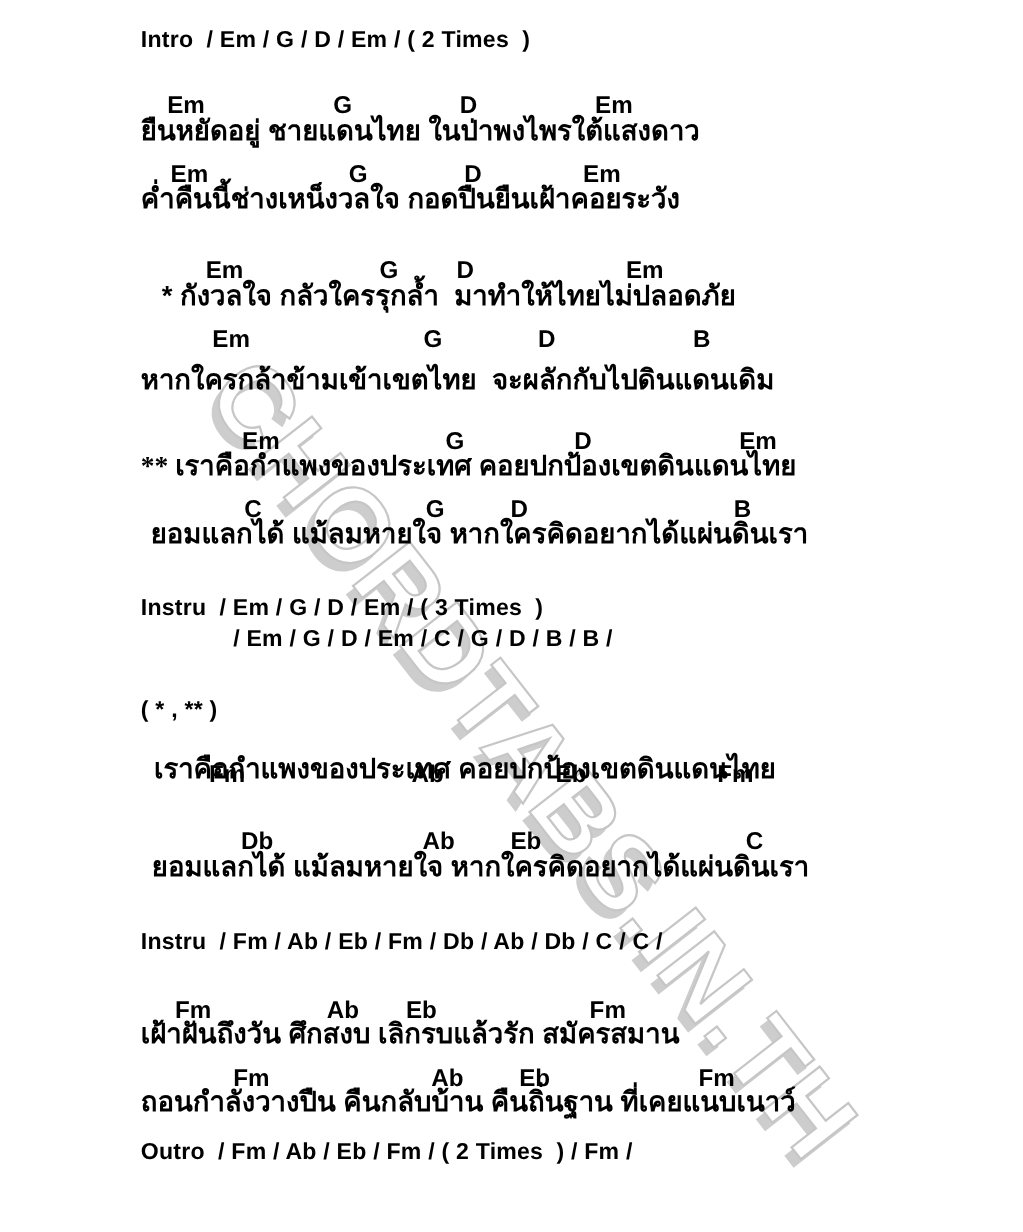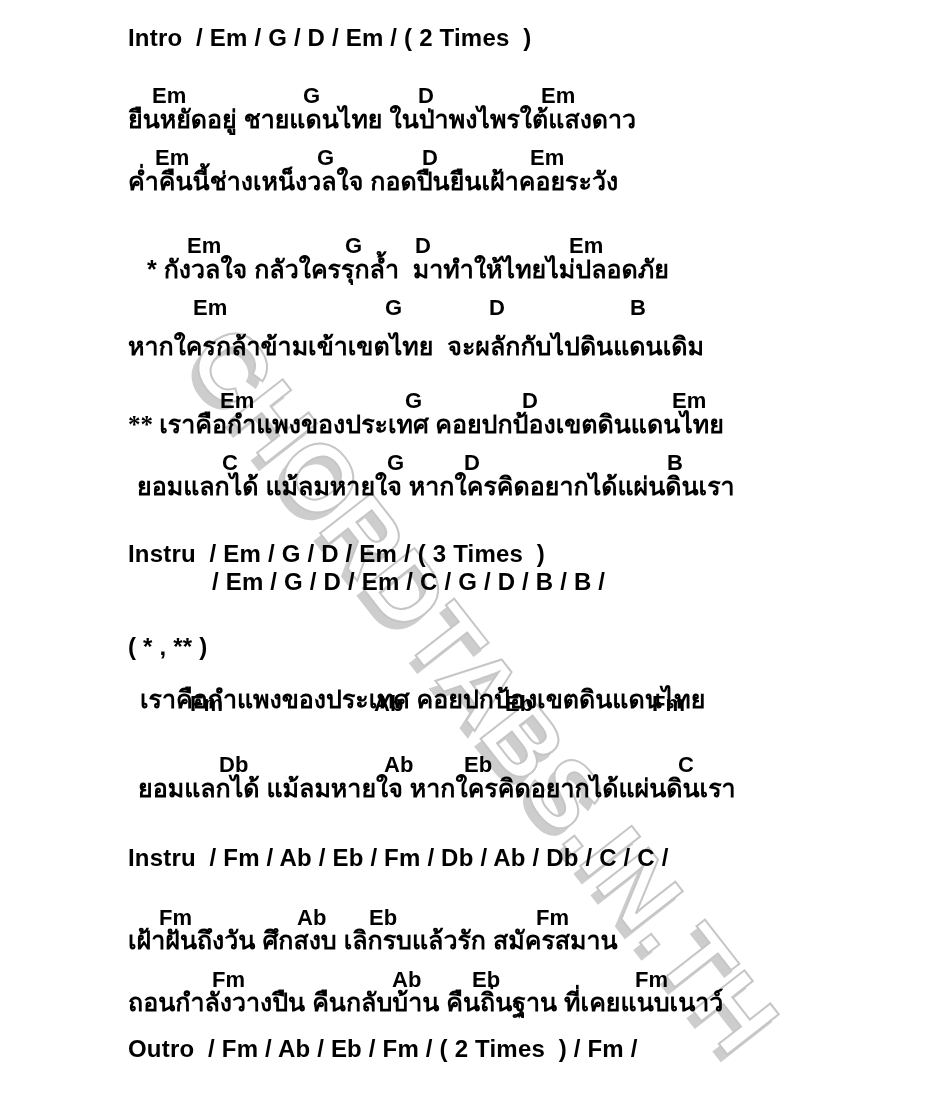--- a/index.html
+++ b/index.html
@@ -12,21 +12,21 @@
     font-family: "Liberation Sans", "DejaVu Sans", sans-serif;
     font-weight: bold;
     color: #000000;
   }
   .row {
     position: absolute;
     white-space: pre;
     z-index: 1;
     line-height: 1.1;
   }
-  .row.label  { font-size: 24px; letter-spacing: 0.2px; }
+  .row.label  { font-size: 21px; letter-spacing: 0.2px; }
   .row.lyric  { font-size: 25px; }
   .row.chords { left: 0; width: 100%; height: 24px; font-size: 22px; }
   .chord { position: absolute; top: 0; }
   #watermark {
     position: absolute;
     left: 253px;
     top: 306px;
     z-index: 0;
     transform: rotate(52deg);
     transform-origin: 0 0;

